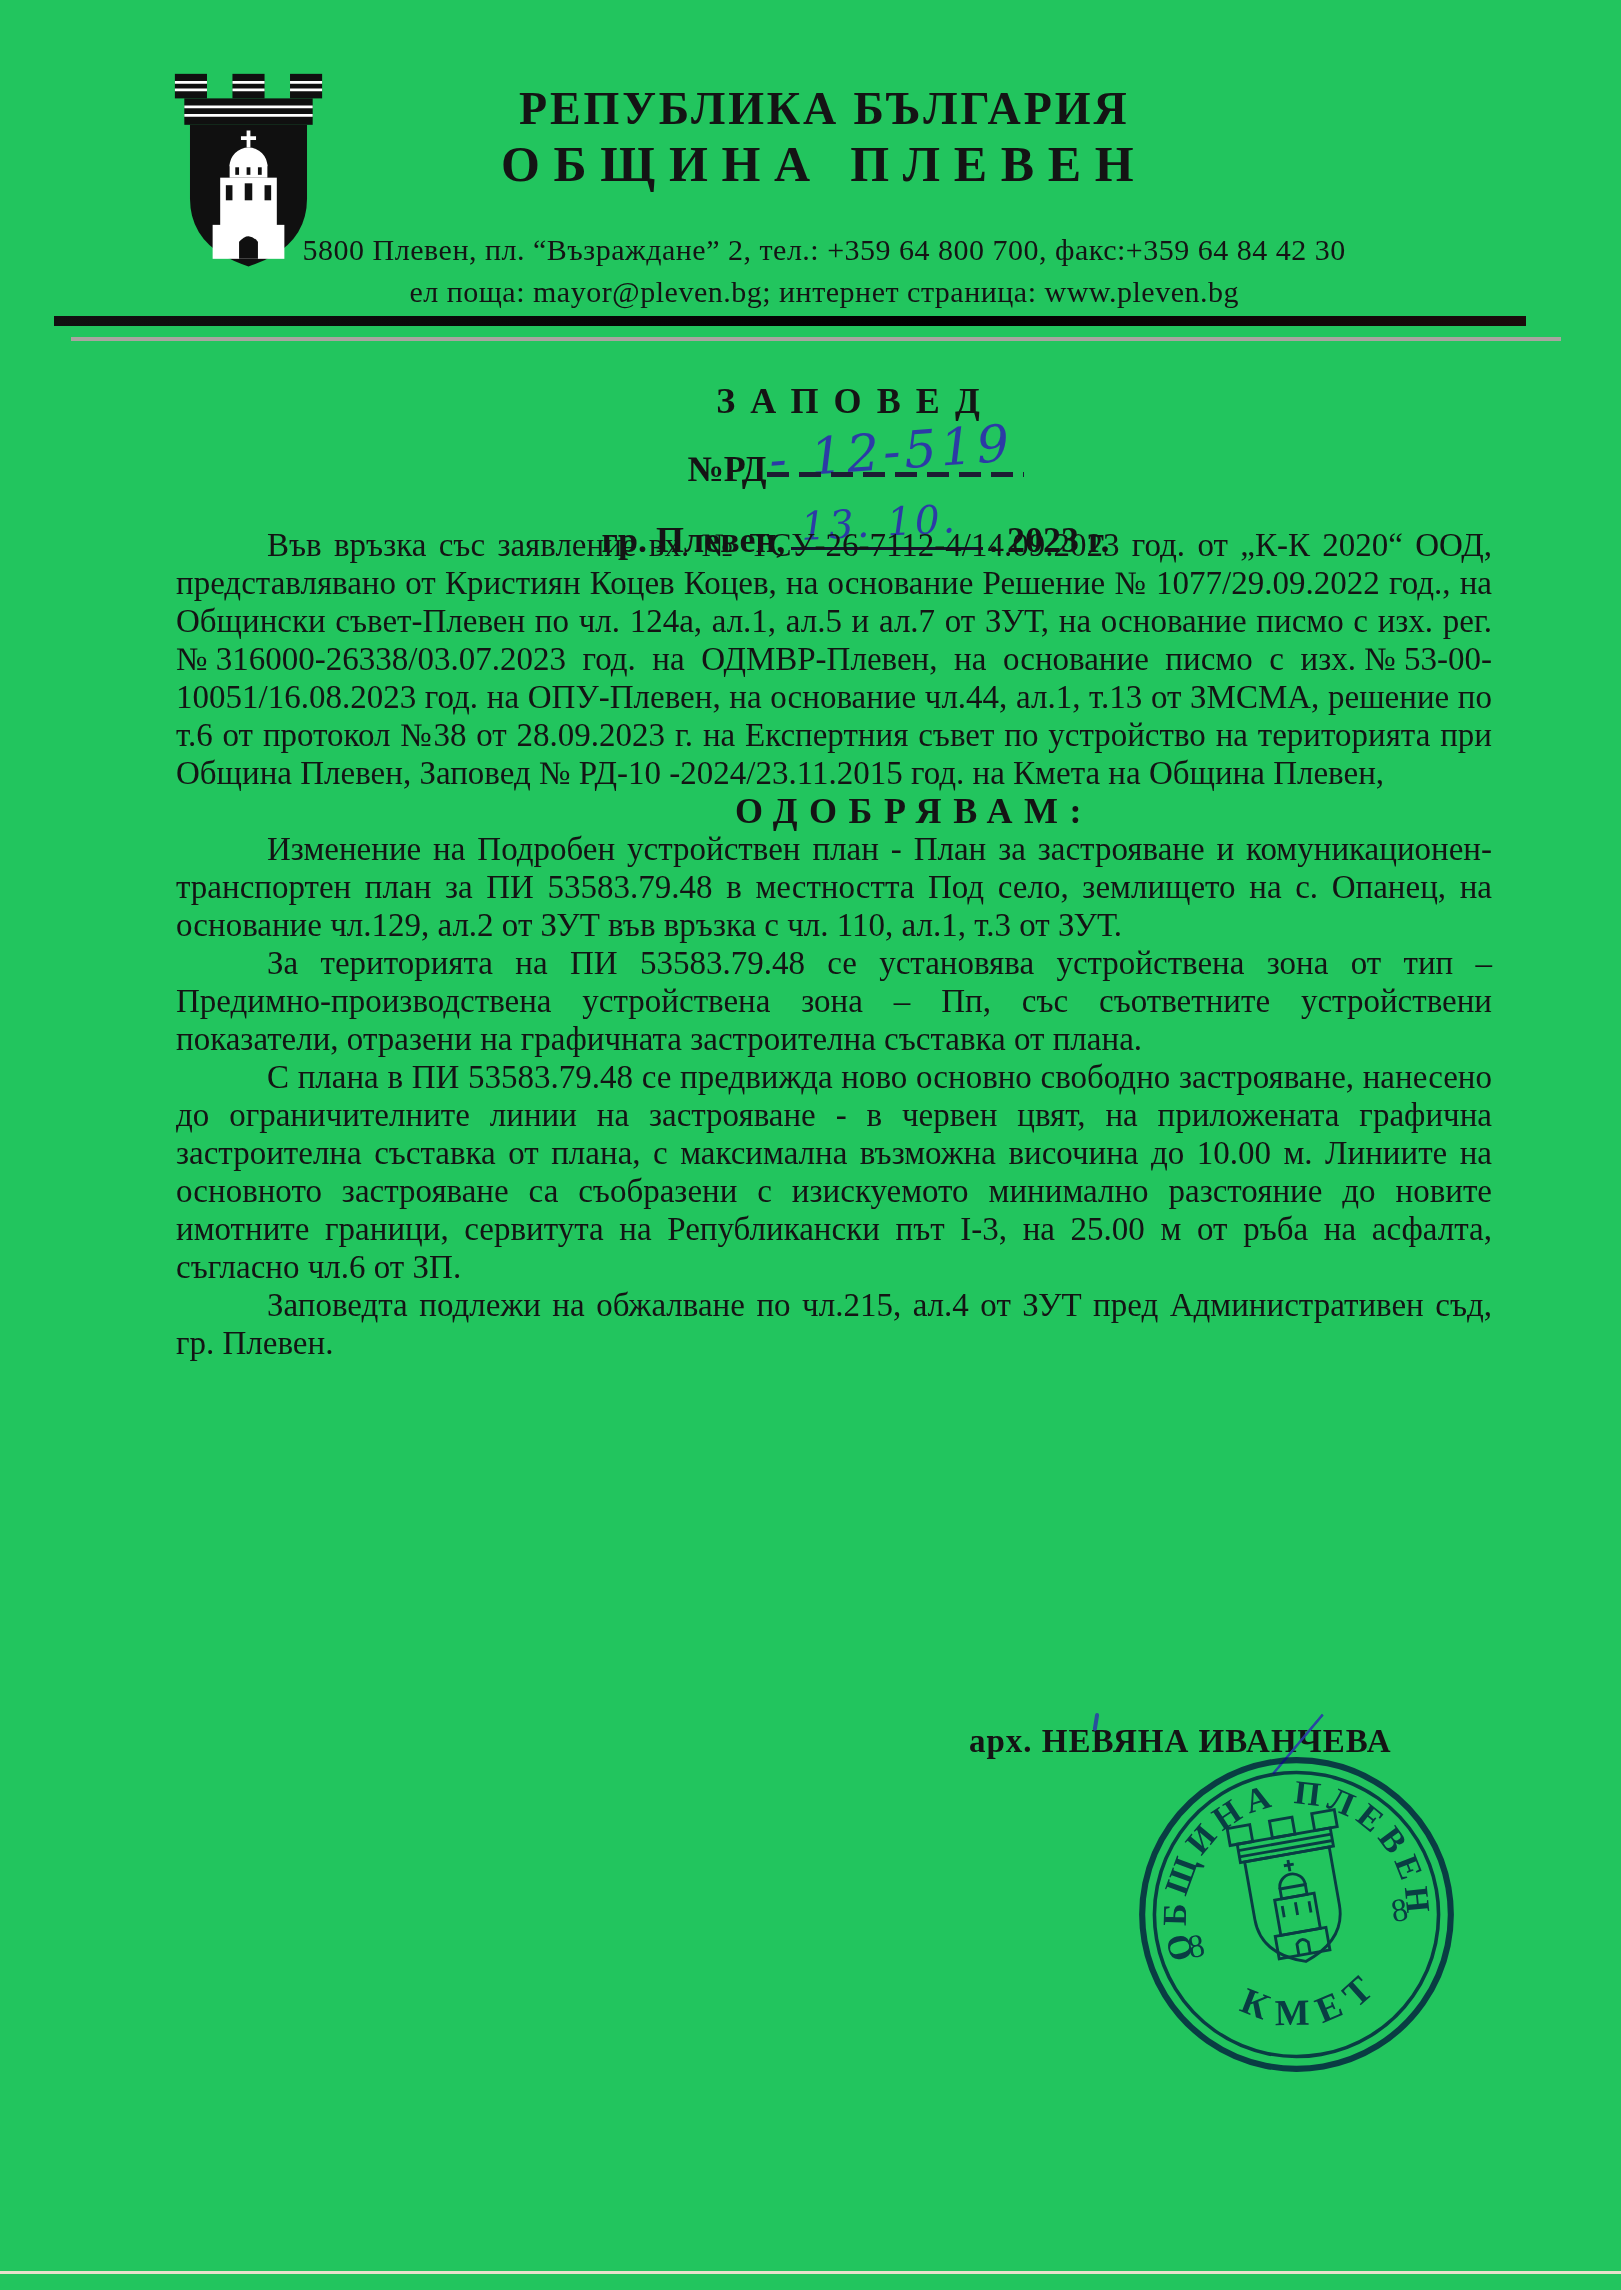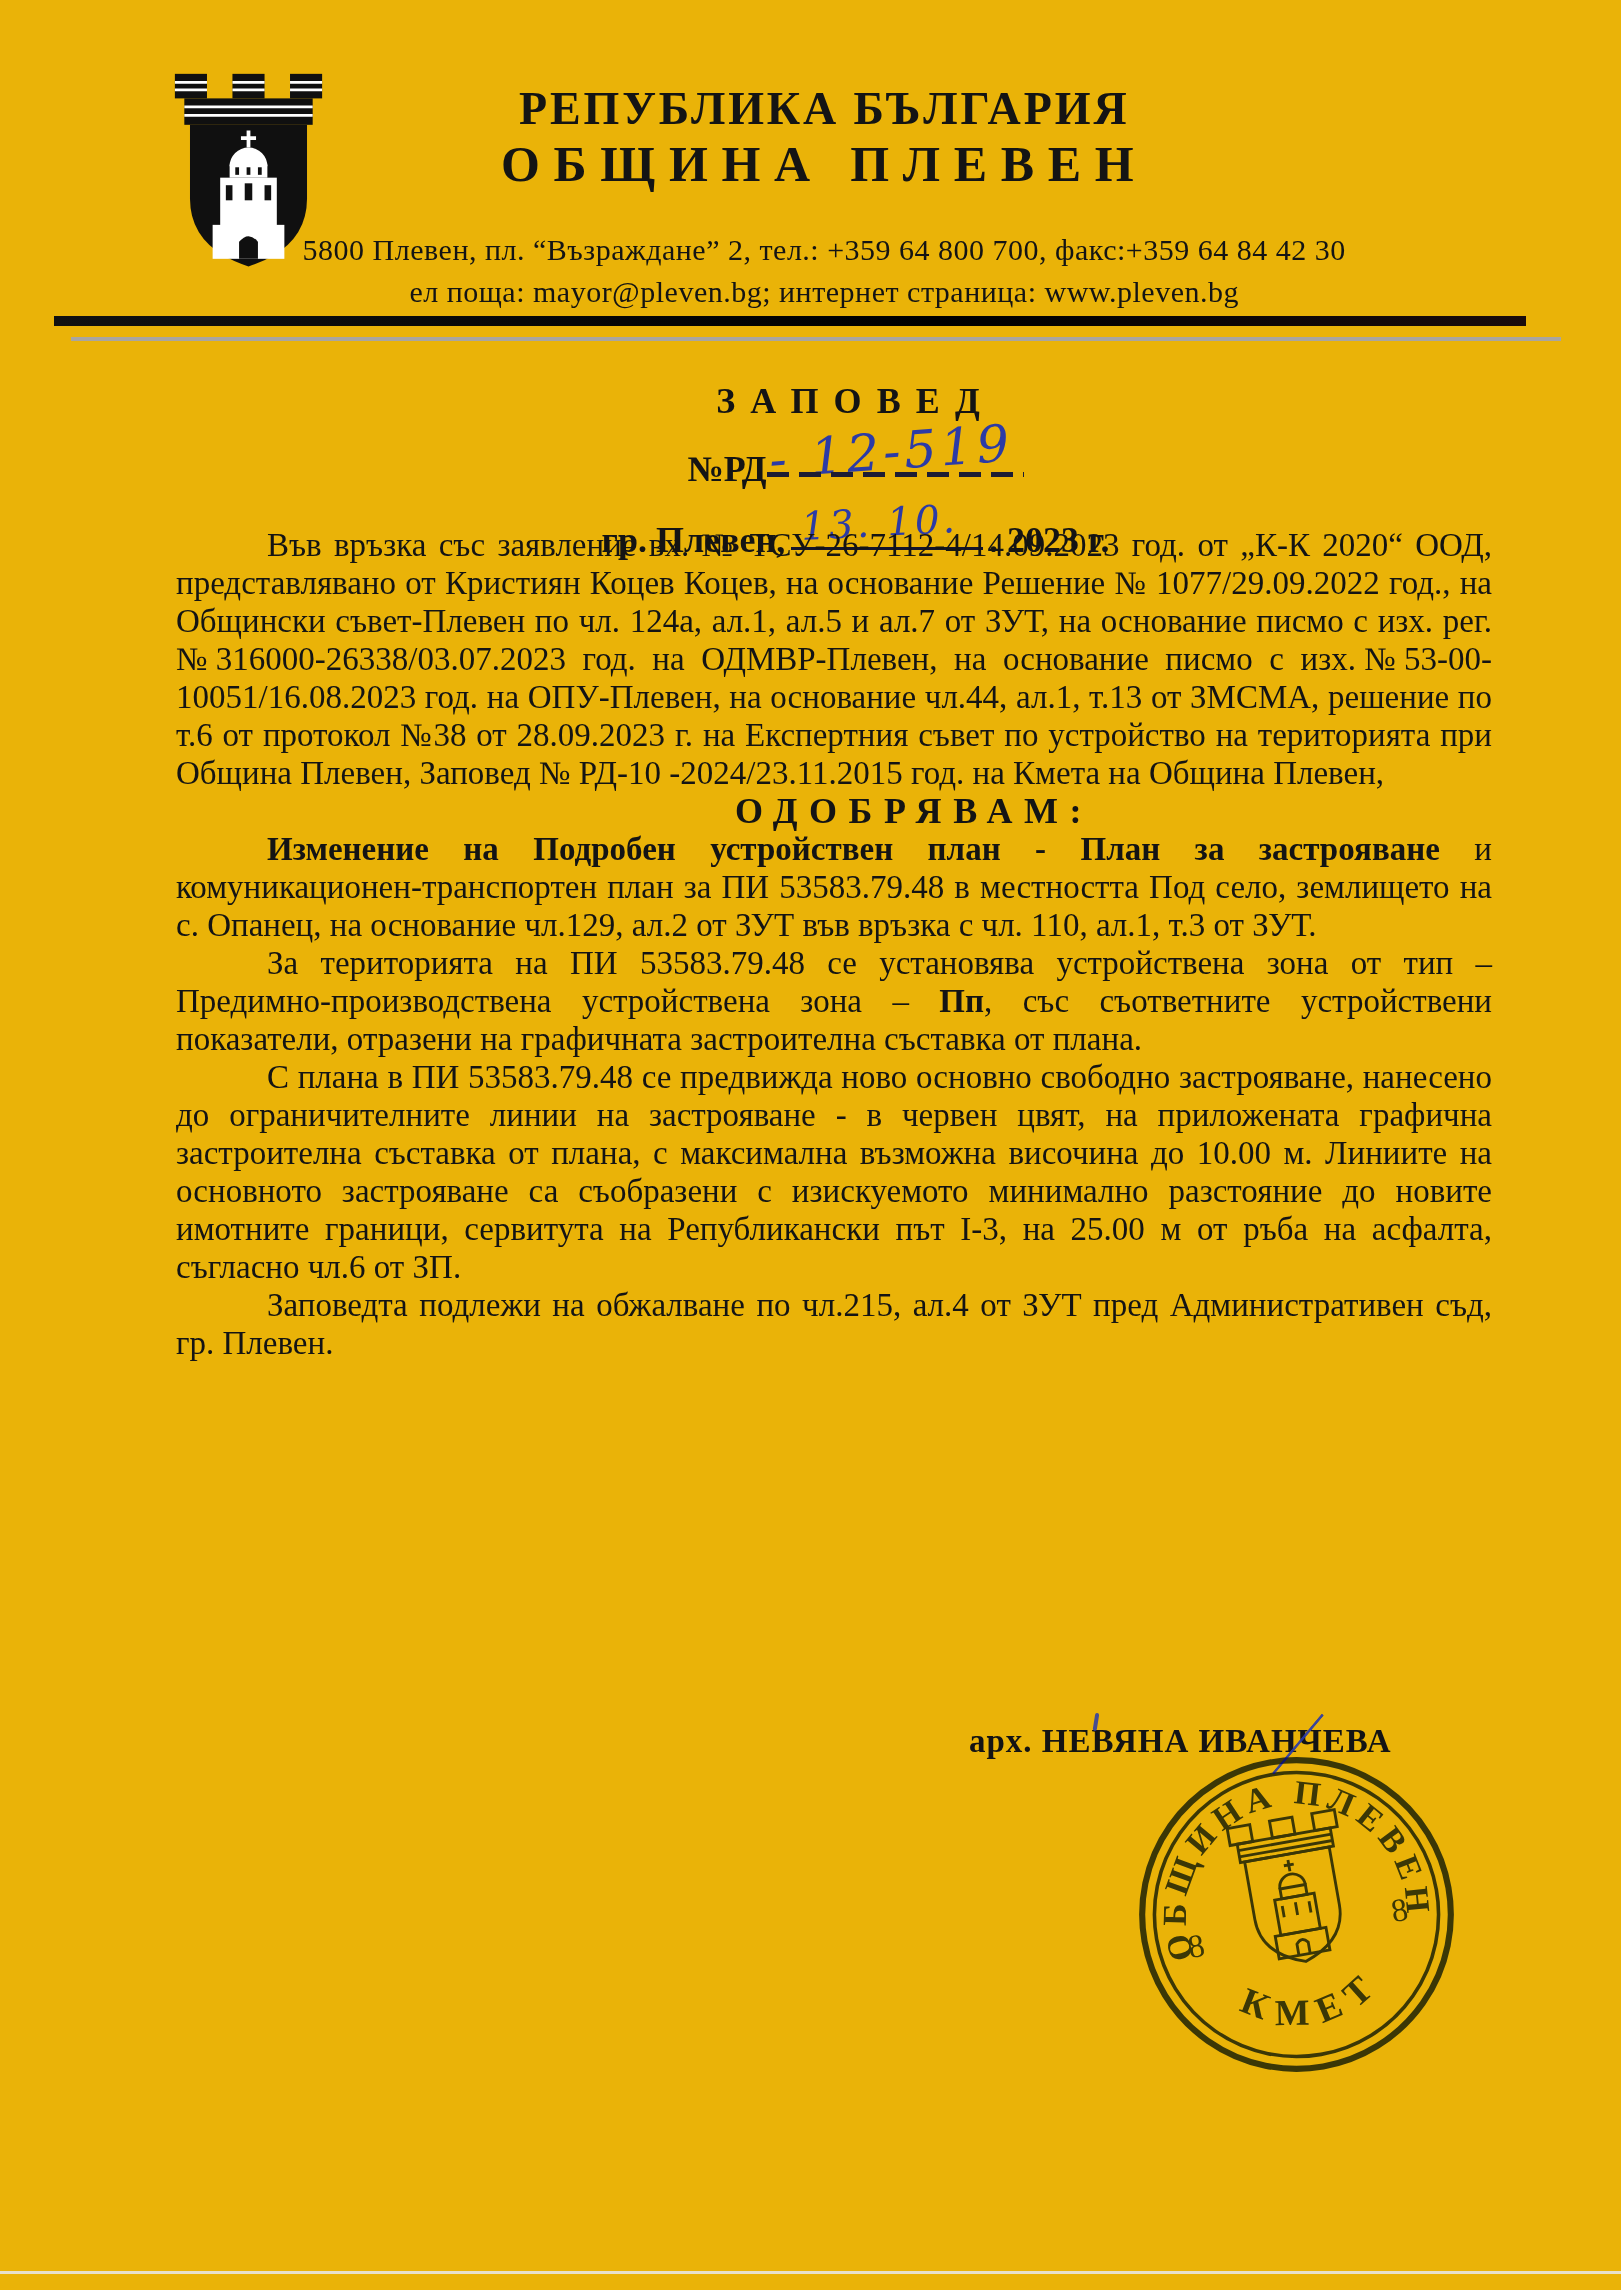--- a/index.html
+++ b/index.html
@@ -5,21 +5,21 @@
   html,body{margin:0;padding:0;}
   body{
     background:#e9e9e9;
     font-family:"Liberation Serif", serif;
     color:#141414;
   }
   .page{
     position:relative;
     width:1621px;height:2291px;
     margin:0 auto;
-    background:#eab308;
+    background:#22c55e;
     overflow:hidden;
   }
   
   .logo{position:absolute;left:173px;top:71px;width:151px;height:202px;}
   .h-center{position:absolute;left:0;width:100%;text-align:center;transform:translateX(13.7px);white-space:nowrap;}
   .t-republic{top:82px;font-size:46px;font-weight:bold;letter-spacing:2.9px;}
   .t-municipality{top:135px;font-size:50px;font-weight:bold;letter-spacing:13.7px;}
   .addr{font-size:30px;letter-spacing:0.5px;}
   .addr1{top:233px;}
   .addr2{top:275px;}
@@ -35,21 +35,21 @@
     background:repeating-linear-gradient(90deg,#1d1d33 0 21.6px,transparent 21.6px 32px);}
   .hand{font-family:"DejaVu Serif", serif;font-style:italic;color:#2c3ba6;white-space:nowrap;}
   .hand-number{position:absolute;left:2px;bottom:0px;font-size:51px;letter-spacing:3.9px;transform:rotate(-4deg);}
   .date-row{margin-top:19.6px;}
   .date-slot{position:relative;display:inline-block;width:192px;height:43px;margin:0 5.9px;}
   .date-under{position:absolute;left:0;right:0;bottom:2px;height:3.9px;background:#15152a;}
   .hand-date{position:absolute;left:9.8px;bottom:7.8px;font-size:39px;letter-spacing:2.9px;transform:rotate(-3deg);}
   
   .docbody{position:absolute;left:176px;top:526px;width:1316px;font-size:33px;line-height:38px;text-align:justify;}
   .docbody p{margin:0;text-indent:91px;}
-  .docbody .b{font-weight:bold;}
+  .docbody .b{font-weight:normal;}
   .approve{font-size:36px;font-weight:bold;letter-spacing:.32em;text-align:center;text-indent:0;
     margin:40px 0 37px 0;padding-left:69px;}
   
   .sign{position:absolute;left:939px;top:1723px;white-space:nowrap;margin-left:30px;}
   .sig-name{font-size:33px;font-weight:bold;letter-spacing:1px;}
   .sig-role{font-size:33px;font-style:italic;margin-top:4.9px;letter-spacing:1px;}
   .pen-slash{position:absolute;left:1274px;top:1772px;width:78px;height:0;
     border-top:3.9px solid #2a3aa8;border-radius:2.9px;transform:rotate(-50deg);transform-origin:left bottom;opacity:.9;}
   .pen-tick{position:absolute;left:1094px;top:1713px;width:3.9px;height:17.6px;background:#2a3aa8;transform:rotate(9deg);border-radius:2px;opacity:.85;}
   

